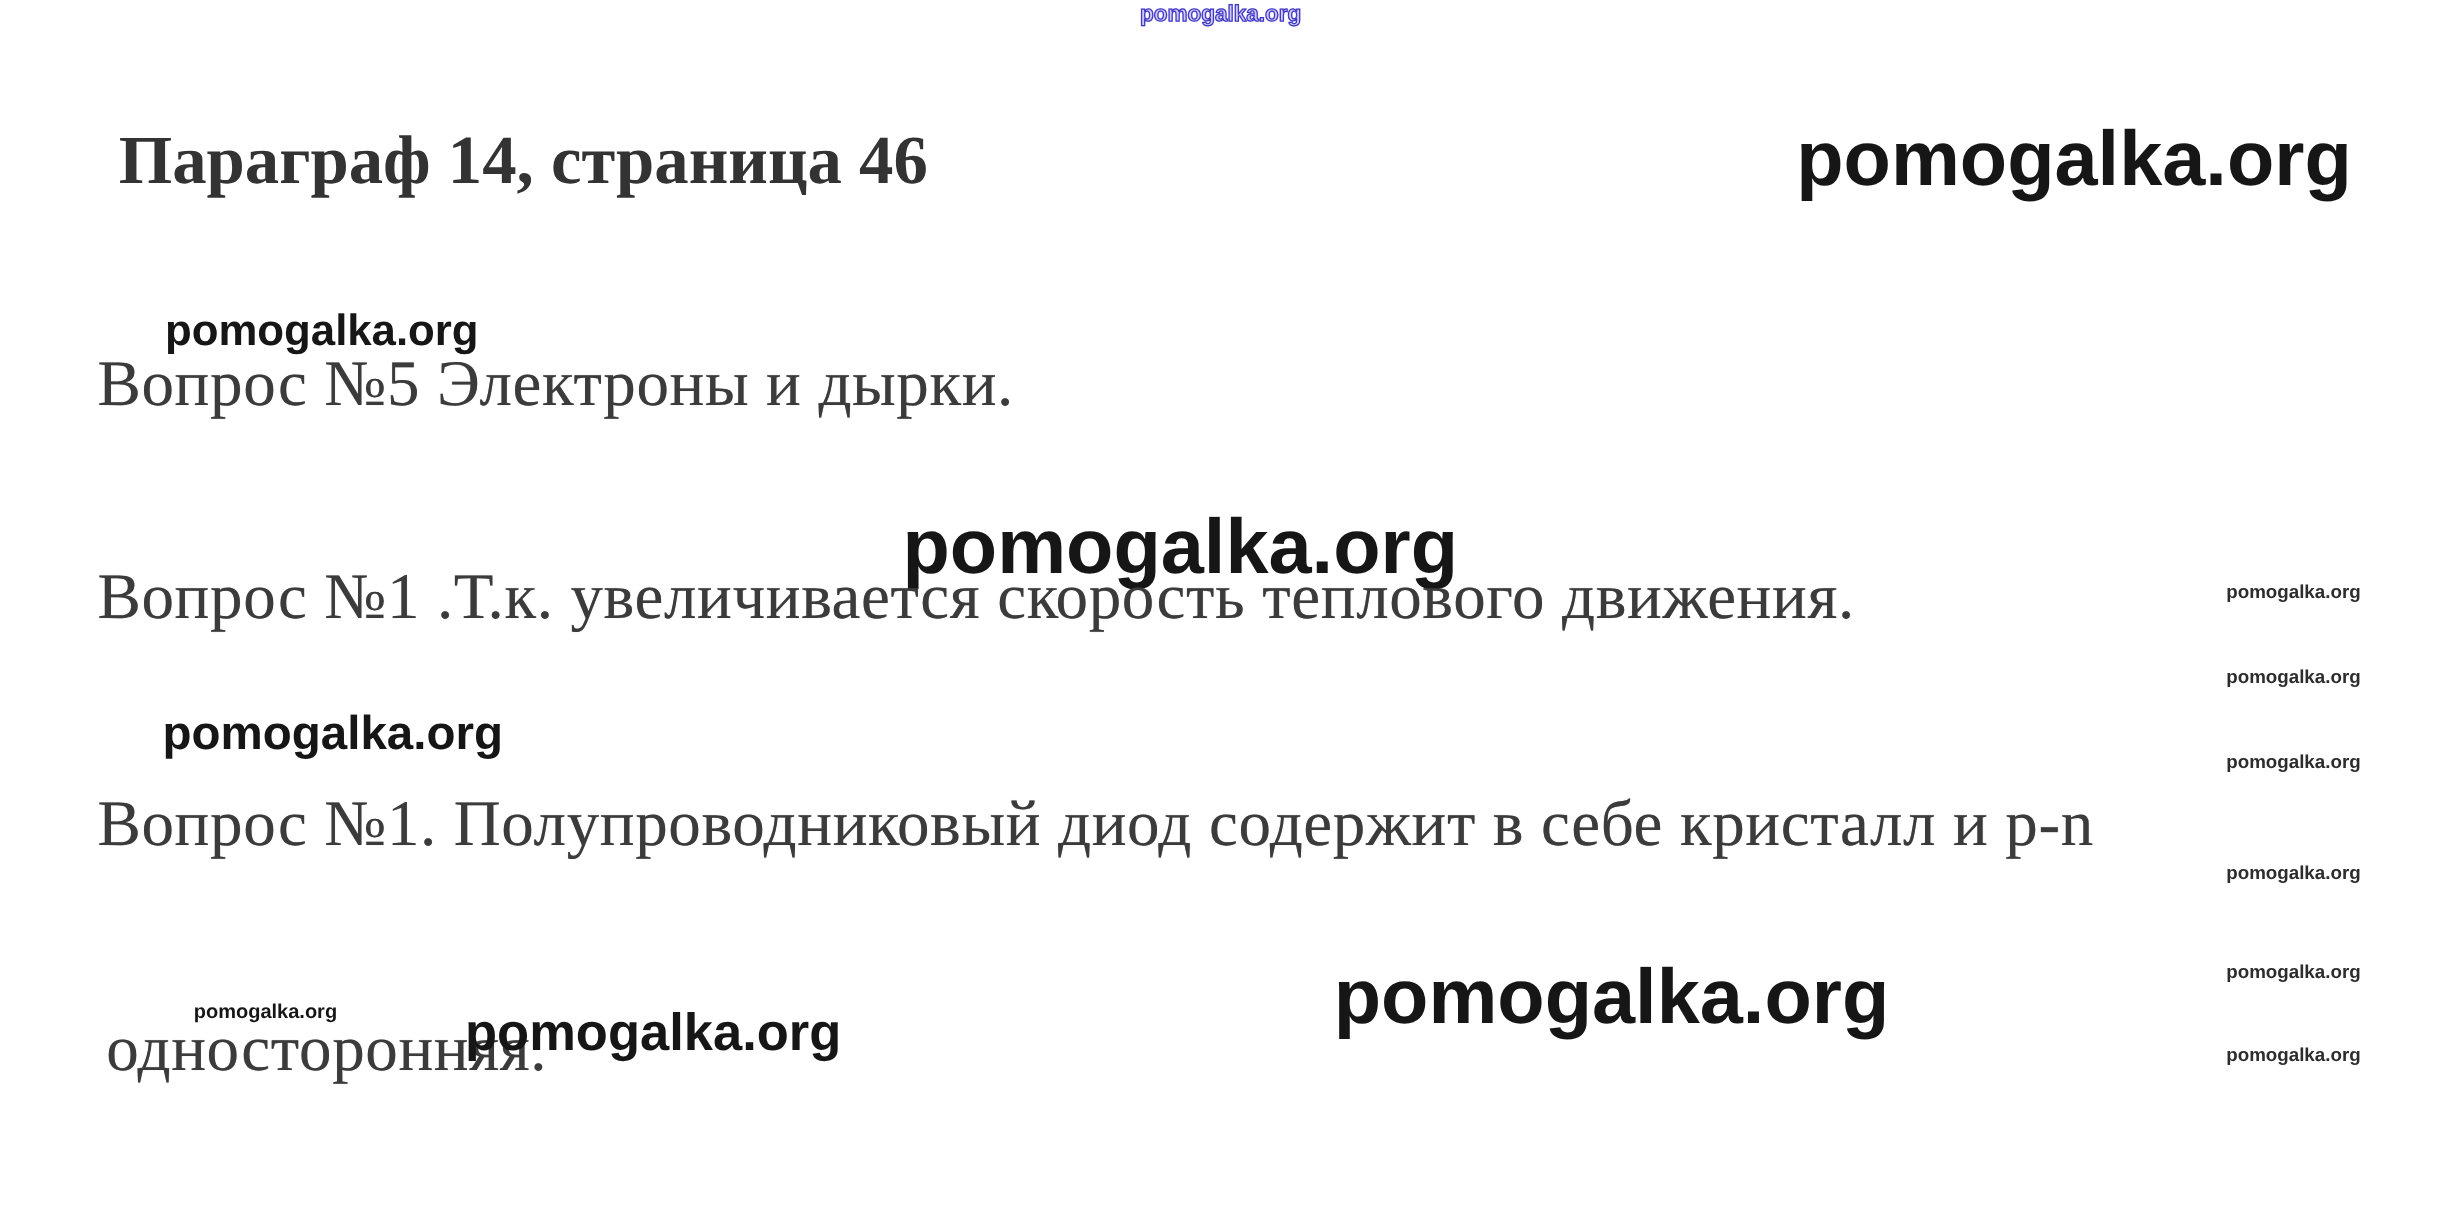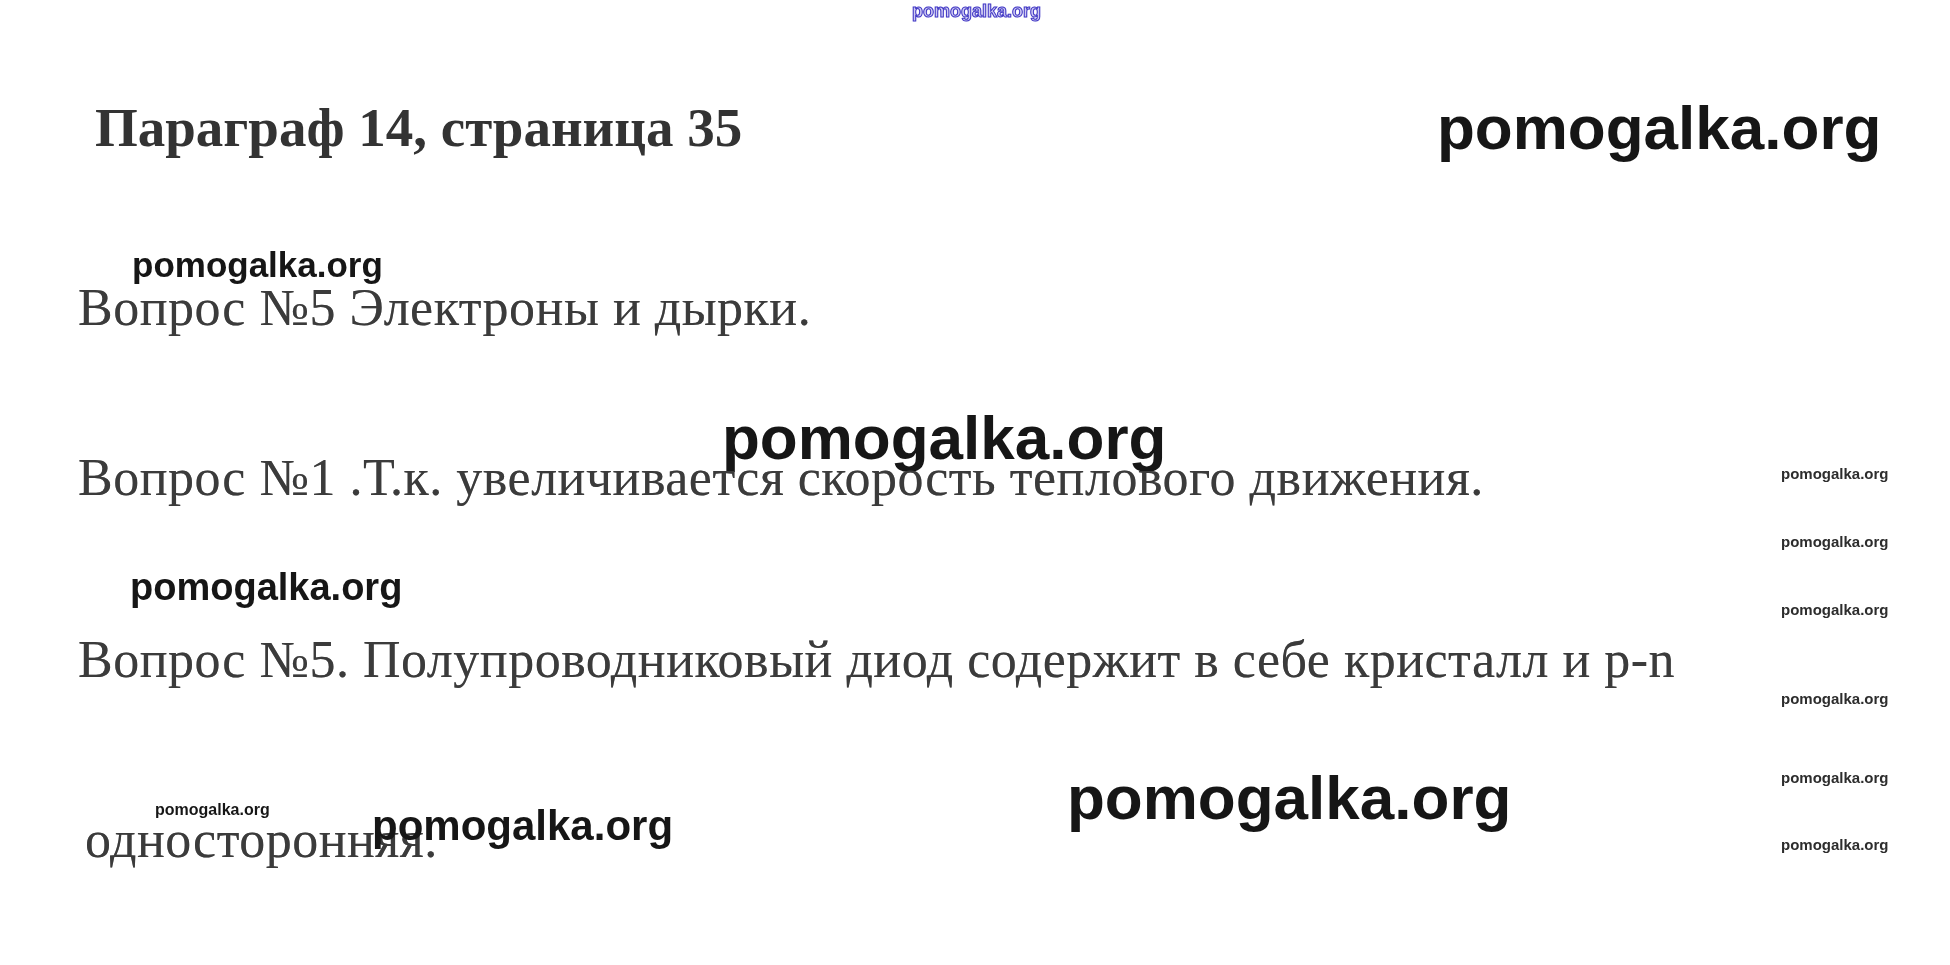--- a/index.html
+++ b/index.html
@@ -70,35 +70,35 @@
   .q3b{ left:81px; top:717px; }
   .q3c{ left:85px; top:810px; }
 </style>
 </head>
 <body>
 
 <div class="page">
 
   <div class="wm wm-top-center">pomogalka.org</div>
 
-  <div class="heading">Параграф 14, страница 35</div>
+  <div class="heading">Параграф 14, страница 46</div>
 
   <div class="wm wm-top-right">pomogalka.org</div>
 
   <div class="wm wm-med-1">pomogalka.org</div>
 
   <div class="body-line q1">Вопрос №5 Электроны и дырки.</div>
 
   <div class="wm wm-center">pomogalka.org</div>
 
   <div class="body-line q2">Вопрос №1 .Т.к. увеличивается скорость теплового движения.</div>
 
   <div class="wm wm-med-2">pomogalka.org</div>
 
-  <div class="body-line q3a">Вопрос №5. Полупроводниковый диод содержит в себе кристалл и p-n</div>
+  <div class="body-line q3a">Вопрос №1. Полупроводниковый диод содержит в себе кристалл и p-n</div>
   <div class="body-line q3c">односторонняя.</div>
 
   <div class="wm wm-small-left">pomogalka.org</div>
 
   <div class="wm wm-med-3">pomogalka.org</div>
 
   <div class="wm wm-large-bottom">pomogalka.org</div>
 
   <div class="wm-side" style="top:465px">pomogalka.org</div>
   <div class="wm-side" style="top:533px">pomogalka.org</div>

